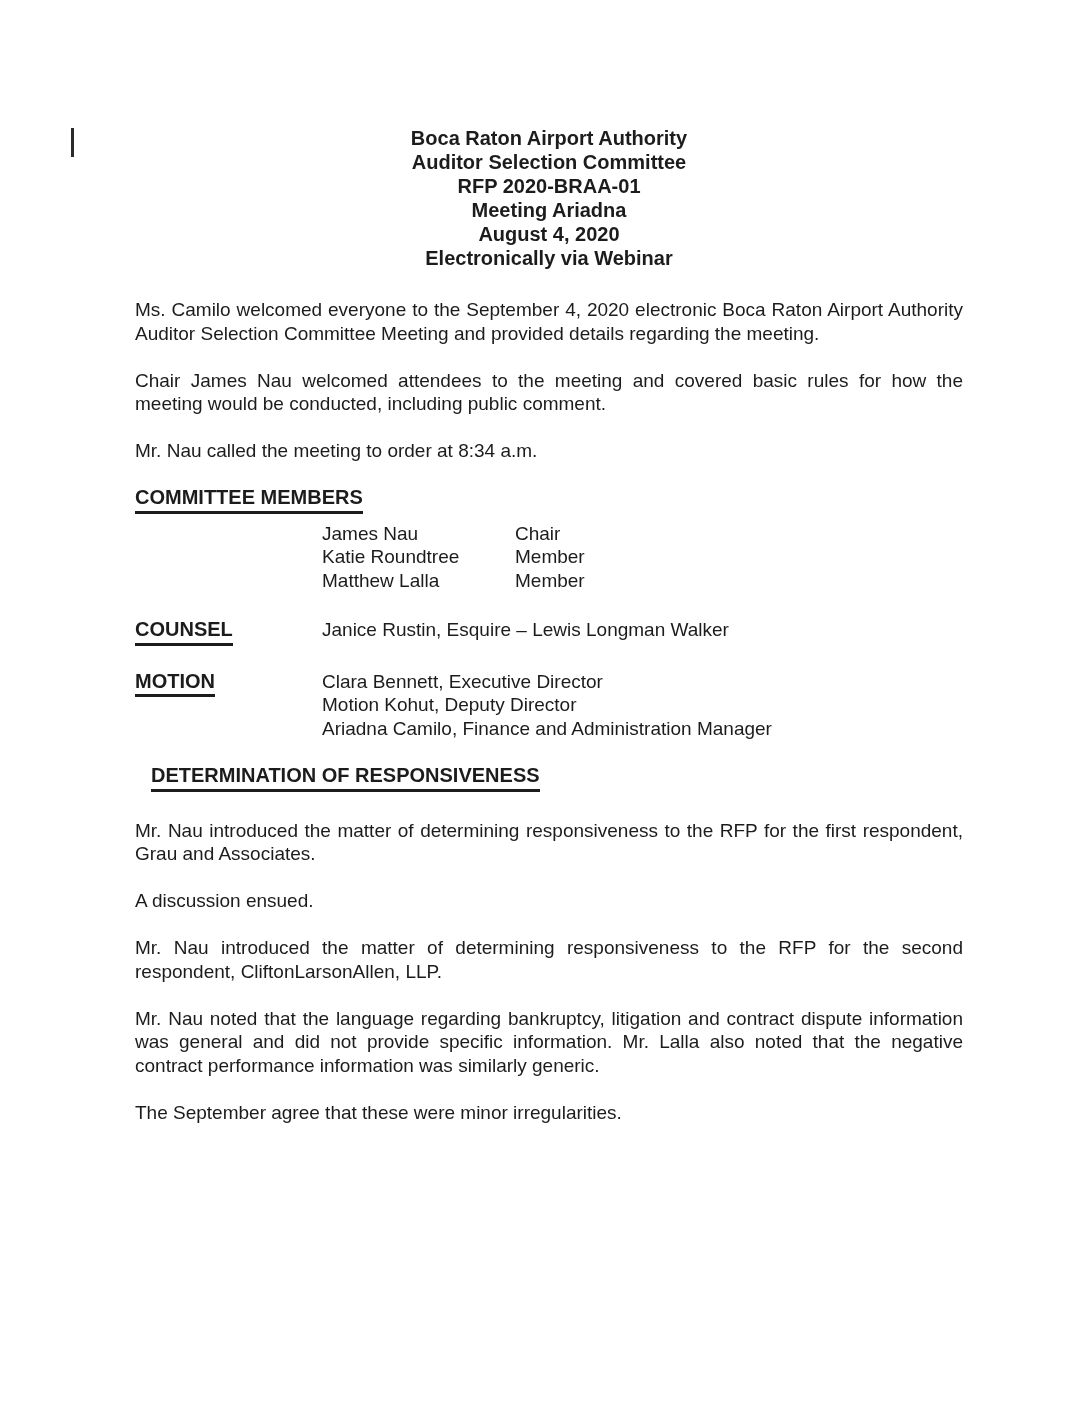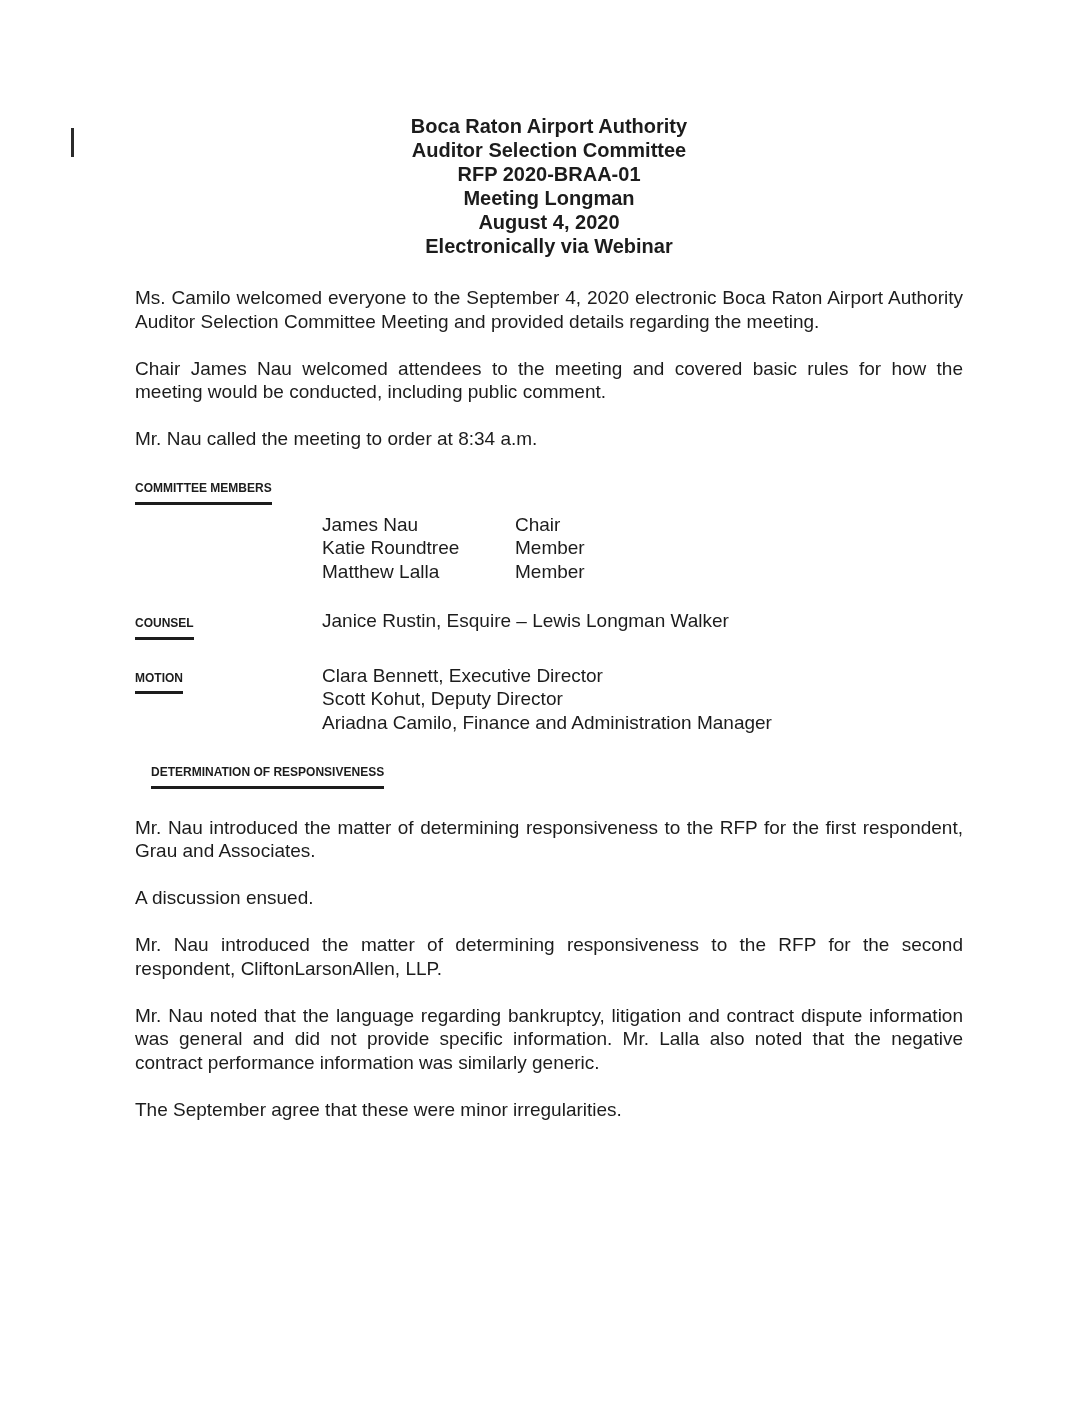--- a/index.html
+++ b/index.html
@@ -20,41 +20,41 @@
     position: absolute;
     left: 71px;
     top: 128px;
     width: 3px;
     height: 29px;
     background: #2b2b2b;
   }
   .content {
     position: absolute;
     left: 135px;
-    top: 96px;
+    top: 108px;
     width: 828px;
     font-size: 19px;
     line-height: 23.5px;
   }
   .title-block {
     text-align: center;
     font-weight: bold;
     font-size: 20px;
     line-height: 24px;
     margin: 18px 0 28px 0;
   }
   .para {
     margin: 0 0 23.5px 0;
     text-align: justify;
   }
   .para.bold { font-weight: bold; }
   .section-heading {
     display: inline-block;
     font-weight: bold;
-    font-size: 12px;
+    font-size: 20px;
     border-bottom: 3px solid #1c1c1c;
     padding-bottom: 1px;
   }
   .heading-row { margin: 0 0 8px 0; }
   .heading-row-wide { margin: 0 0 27px 16px; }
   .members-list { margin: 0 0 26px 0; }
   .member-row {
     display: flex;
     margin-left: 187px;
   }
@@ -74,21 +74,21 @@
 <div class="page">
 
   <div class="scan-mark"></div>
 
   <div class="content">
 
     <div class="title-block">
       <div>Boca Raton Airport Authority</div>
       <div>Auditor Selection Committee</div>
       <div>RFP 2020-BRAA-01</div>
-      <div>Meeting Longman</div>
+      <div>Meeting Ariadna</div>
       <div>August 4, 2020</div>
       <div>Electronically via Webinar</div>
     </div>
 
     <p class="para">Ms. Camilo welcomed everyone to the September 4, 2020 electronic Boca Raton Airport Authority Auditor Selection Committee Meeting and provided details regarding the meeting.</p>
 
     <p class="para">Chair James Nau welcomed attendees to the meeting and covered basic rules for how the meeting would be conducted, including public comment.</p>
 
     <p class="para">Mr. Nau called the meeting to order at 8:34 a.m.</p>
 
@@ -117,21 +117,21 @@
       </span>
       <span class="label-value">Janice Rustin, Esquire – Lewis Longman Walker</span>
     </div>
 
     <div class="label-row">
       <span class="label-col">
         <span class="section-heading">MOTION</span>
       </span>
       <span class="label-value">
         <div class="staff-row">Clara Bennett, Executive Director</div>
-        <div class="staff-row">Scott Kohut, Deputy Director</div>
+        <div class="staff-row">Motion Kohut, Deputy Director</div>
         <div class="staff-row">Ariadna Camilo, Finance and Administration Manager</div>
       </span>
     </div>
 
     <div class="heading-row-wide">
       <span class="section-heading">DETERMINATION OF RESPONSIVENESS</span>
     </div>
 
     <p class="para">Mr. Nau introduced the matter of determining responsiveness to the RFP for the first respondent, Grau and Associates.</p>
 

